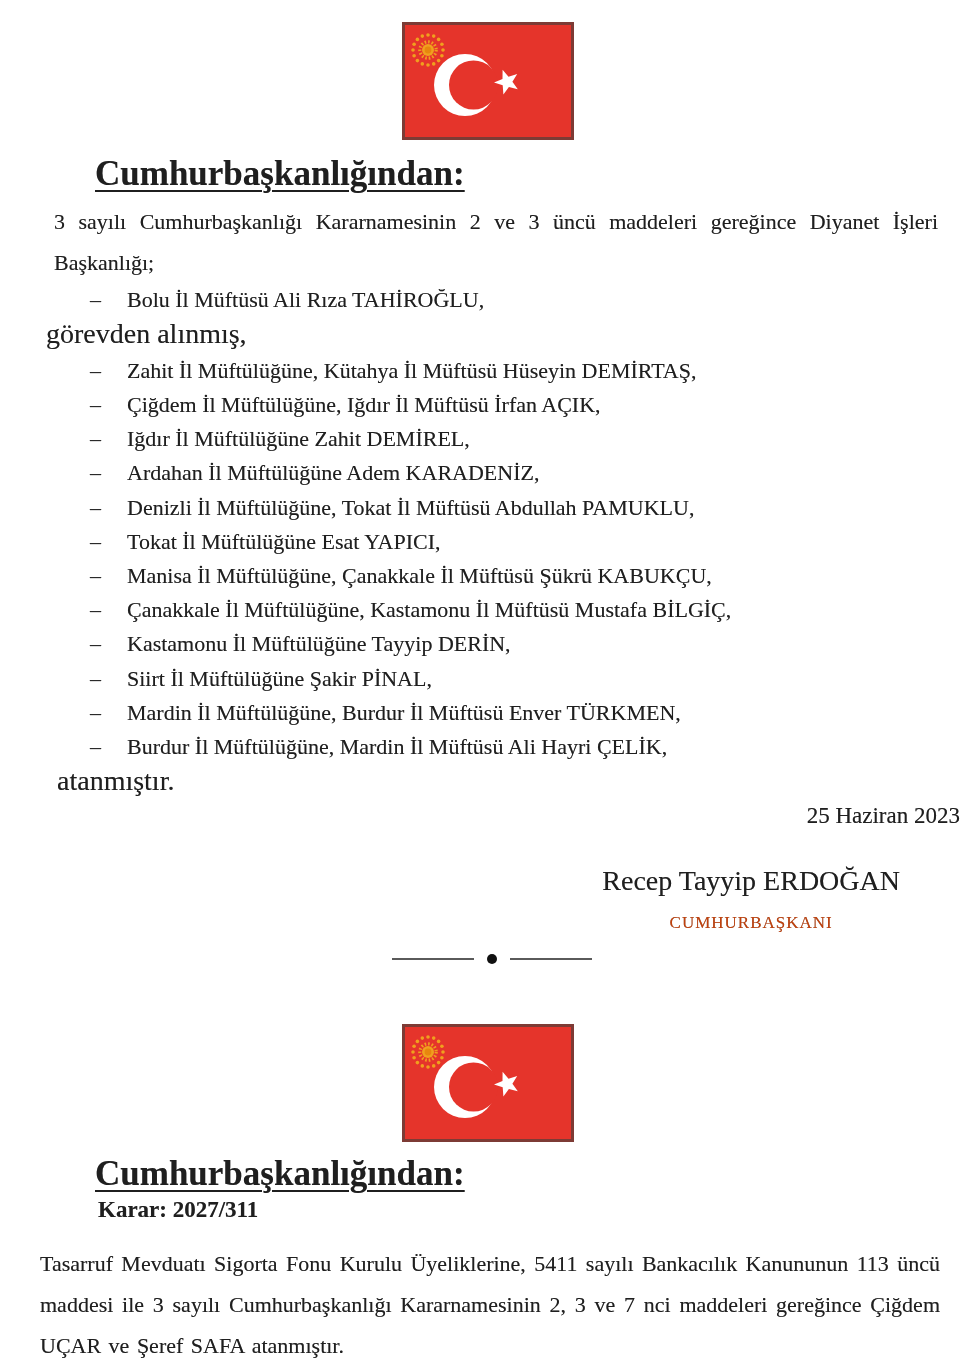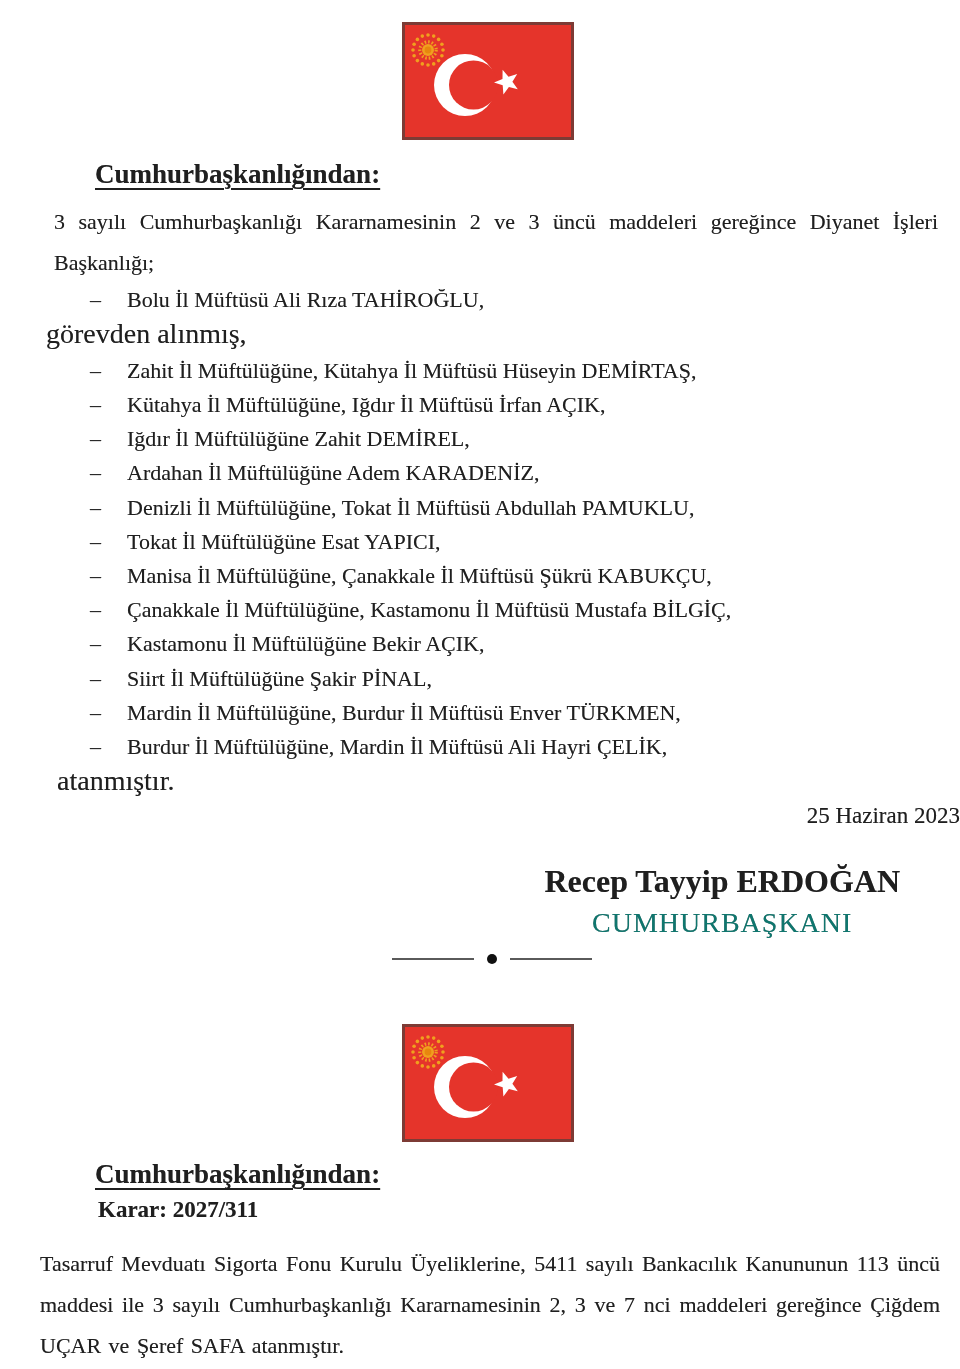--- a/index.html
+++ b/index.html
@@ -32,21 +32,21 @@
   .flag-red-fill { fill: var(--flag-red, #e5342b); }
   .flag-white { fill: #ffffff; }
   .sun-dot { fill: var(--sun-gold, #f0a01e); }
   .sun-rays { fill: none; stroke: var(--sun-gold, #f0a01e); stroke-width: 3.2; }
   .sun-disc { fill: var(--sun-gold, #f0a01e); }
   .sun-core { fill: var(--sun-core, #e8860e); }
 
   
   .heading {
     margin: 19px 0 0 95px;
-    font-size: 27px;
+    font-size: 35px;
     line-height: 30px;
     font-weight: bold;
     text-decoration: underline;
     text-underline-offset: 5px;
     text-decoration-thickness: 2px;
   }
   .karar {
     margin: 8px 0 0 98px;
     font-size: 23px;
     line-height: 26px;
@@ -92,30 +92,30 @@
 
   
   .sig {
     width: fit-content;
     margin: 34px 60px 0 auto;
     display: flex;
     flex-direction: column;
     align-items: center;
   }
   .sig-name {
-    font-size: 32px;
+    font-size: 28px;
     line-height: 28px;
-    font-weight: bold;
+    font-weight: normal;
   }
   .sig-title {
     margin-top: 14px;
-    font-size: 28px;
+    font-size: 17px;
     line-height: 28px;
     letter-spacing: 1px;
-    color: #0f766e;
+    color: #c2410c;
   }
 
   
   .divider {
     margin-top: 17px;
     padding-left: 24px;
     display: flex;
     justify-content: center;
     align-items: center;
     gap: 13px;
@@ -176,21 +176,21 @@
     </div>
     <p class="note note-g">görevden alınmış,</p>
 
     <div class="appointed">
       <div class="li">
           <span class="dash">–</span>
           <span>Zahit İl Müftülüğüne, Kütahya İl Müftüsü Hüseyin DEMİRTAŞ,</span>
         </div>
       <div class="li">
           <span class="dash">–</span>
-          <span>Kütahya İl Müftülüğüne, Iğdır İl Müftüsü İrfan AÇIK,</span>
+          <span>Çiğdem İl Müftülüğüne, Iğdır İl Müftüsü İrfan AÇIK,</span>
         </div>
       <div class="li">
           <span class="dash">–</span>
           <span>Iğdır İl Müftülüğüne Zahit DEMİREL,</span>
         </div>
       <div class="li">
           <span class="dash">–</span>
           <span>Ardahan İl Müftülüğüne Adem KARADENİZ,</span>
         </div>
       <div class="li">
@@ -204,21 +204,21 @@
       <div class="li">
           <span class="dash">–</span>
           <span>Manisa İl Müftülüğüne, Çanakkale İl Müftüsü Şükrü KABUKÇU,</span>
         </div>
       <div class="li">
           <span class="dash">–</span>
           <span>Çanakkale İl Müftülüğüne, Kastamonu İl Müftüsü Mustafa BİLGİÇ,</span>
         </div>
       <div class="li">
           <span class="dash">–</span>
-          <span>Kastamonu İl Müftülüğüne Bekir AÇIK,</span>
+          <span>Kastamonu İl Müftülüğüne Tayyip DERİN,</span>
         </div>
       <div class="li">
           <span class="dash">–</span>
           <span>Siirt İl Müftülüğüne Şakir PİNAL,</span>
         </div>
       <div class="li">
           <span class="dash">–</span>
           <span>Mardin İl Müftülüğüne, Burdur İl Müftüsü Enver TÜRKMEN,</span>
         </div>
       <div class="li">

